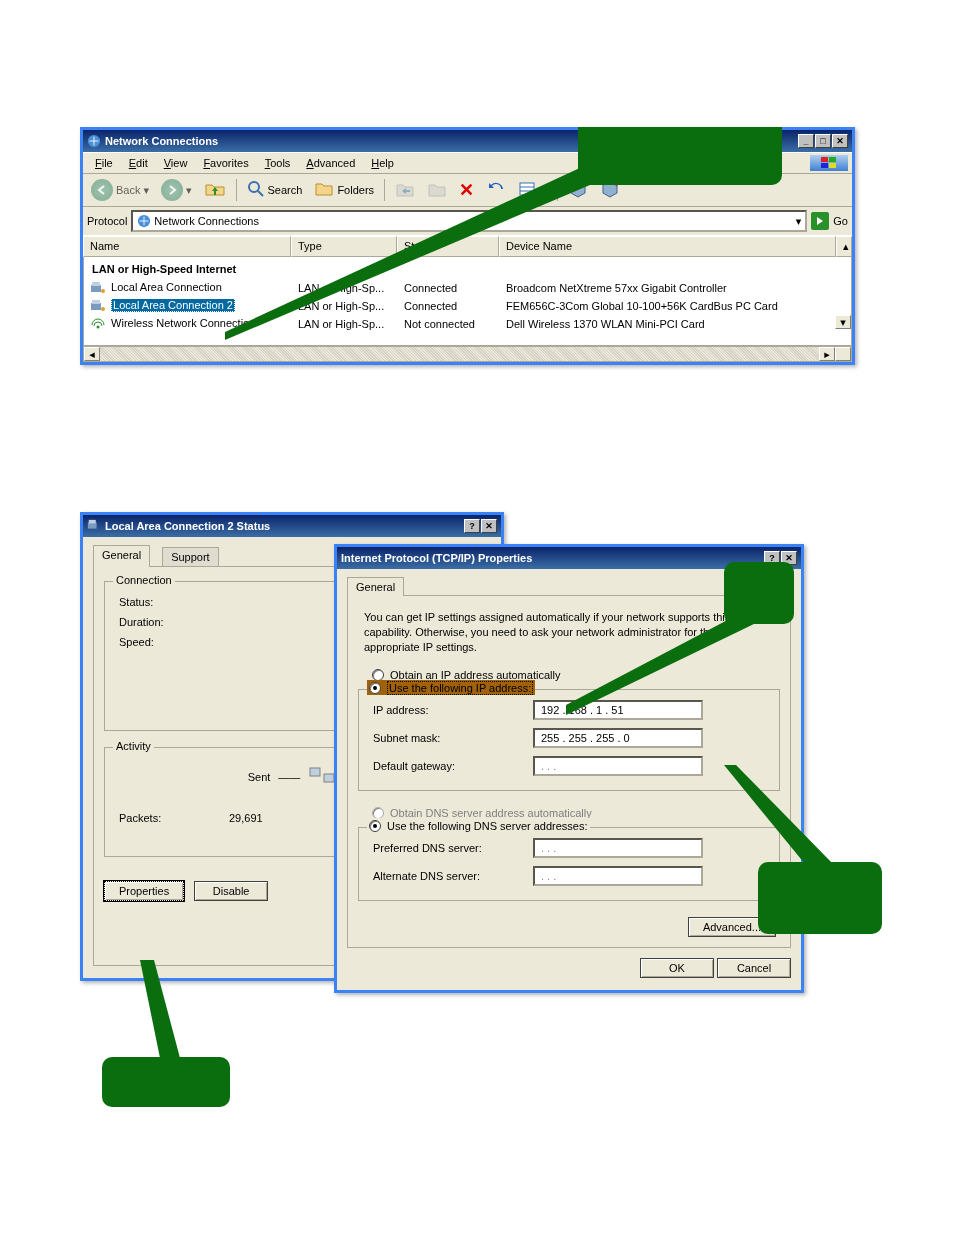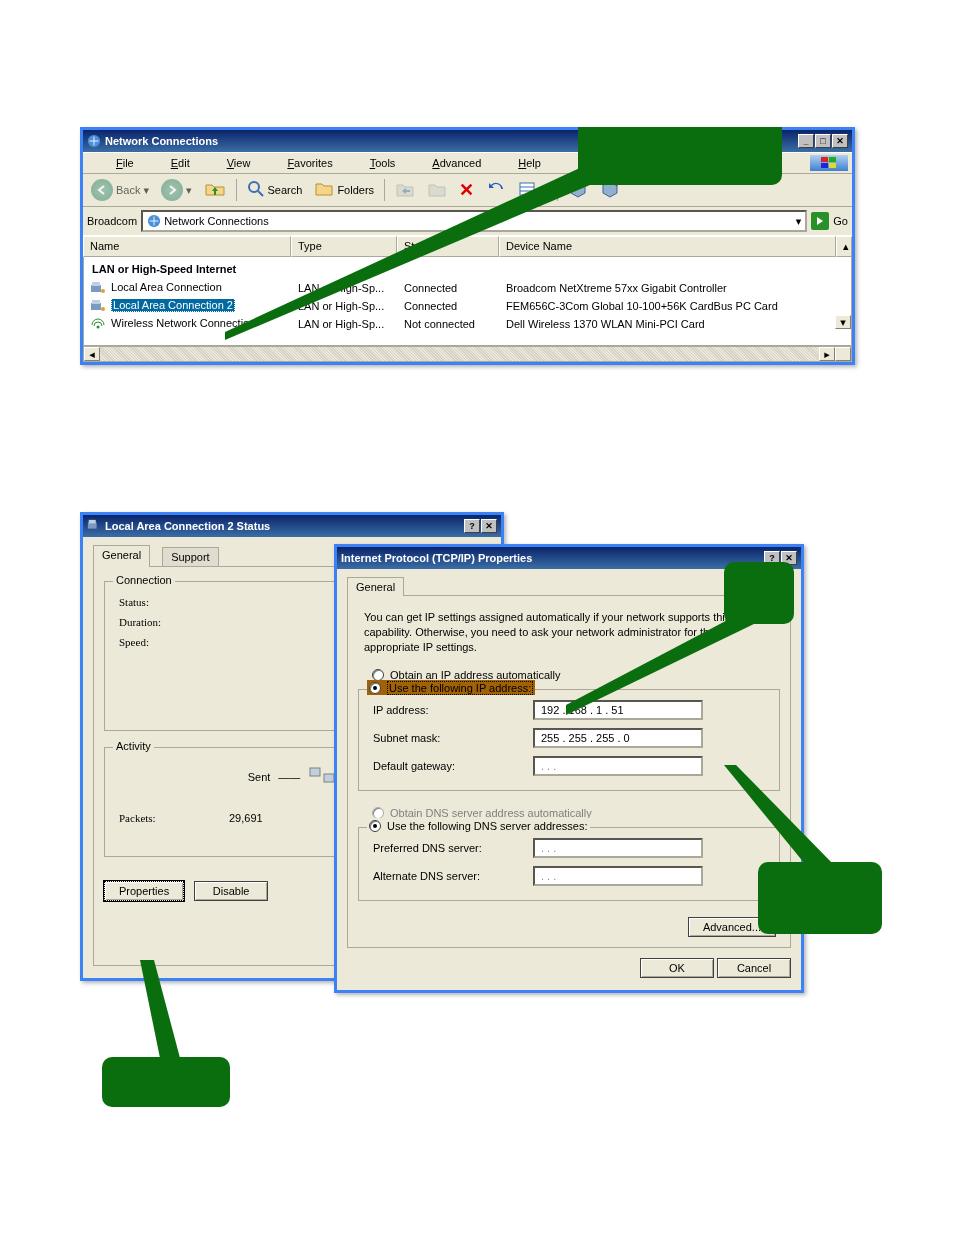--- a/index.html
+++ b/index.html
@@ -8,21 +8,21 @@
 
 .window { position: absolute; border: 3px solid #3b82f6; background: #ece9d8; box-shadow: 2px 2px 4px rgba(0,0,0,0.3); }
 .titlebar { background: linear-gradient(to bottom, #0a246a, #3b6ea5); color: #fff; font-weight: bold; padding: 3px 4px; display: flex; align-items: center; height: 22px; }
 .titlebar-icon { width: 14px; height: 14px; margin-right: 4px; display: inline-block; }
 .titlebar-text { flex: 1; }
 .titlebar-buttons { display: flex; gap: 1px; }
 .titlebar-btn { width: 16px; height: 14px; background: #c0c0c0; border: 1px solid #fff; border-right-color: #404040; border-bottom-color: #404040; display: flex; align-items: center; justify-content: center; font-size: 9px; color: #000; cursor: pointer; }
 
 
 .menubar { background: #ece9d8; display: flex; padding: 2px 4px; border-top: 1px solid #fff; }
-.menu-item { padding: 2px 8px; cursor: pointer; margin-left: 21px; }
+.menu-item { padding: 2px 8px; cursor: pointer; }
 .menu-item:first-letter { text-decoration: underline; }
 .menu-logo { width: 38px; background: linear-gradient(to bottom,#b0d0f0,#4080d0); margin-left: auto; display:flex; align-items:center; justify-content:center; }
 
 
 .toolbar { background: #ece9d8; padding: 3px 4px; display: flex; align-items: center; gap: 4px; border-top: 1px solid #aca899; }
 .tb-btn { display: inline-flex; align-items: center; gap: 3px; padding: 2px 4px; border-radius: 3px; cursor: pointer; }
 .tb-icon { width: 22px; height: 22px; display: inline-flex; align-items: center; justify-content: center; border-radius: 50%; }
 .tb-sep { width: 1px; height: 22px; background: #aca899; margin: 0 2px; }
 
 .addressbar { background: #ece9d8; padding: 3px 4px; display: flex; align-items: center; border-top: 1px solid #aca899; gap: 4px; }
@@ -46,21 +46,21 @@
 
 .dlg-body { padding: 8px 10px 12px 10px; background:#ece9d8; }
 .tabstrip { display: flex; margin-bottom: -1px; gap: 12px; }
 .tab { padding: 3px 8px; border: 1px solid #aca899; background: #ece9d8; border-bottom: none; position: relative; z-index: 2; }
 .tab.inactive { background:#e0ddd0; border-bottom:1px solid #aca899; z-index:0; margin-top:2px; }
 .tab-panel { border: 1px solid #aca899; border-top:1px solid #aca899; background:#ece9d8; padding: 14px 10px 10px 10px; position:relative; }
 
 .groupbox { border: 1px solid #aca899; padding: 10px 14px; margin-bottom: 16px; position:relative; }
 .groupbox-title { position: absolute; top: -8px; left: 8px; background: #ece9d8; padding: 0 3px; }
 .field-row { display: flex; padding: 4px 0; align-items: center; }
-.field-label { width: 110px; font-family: Liberation Serif, serif; }
+.field-label { width: 110px; }
 .field-value { }
 
 .btn { padding: 3px 14px; border: 1px solid #404040; background: #ece9d8; box-shadow: inset 1px 1px #fff, inset -1px -1px #aca899; cursor: pointer; min-width: 74px; }
 .btn.default { border: 2px solid #000; }
 
 .radio { display: inline-flex; align-items: center; gap: 6px; }
 .radio-circle { width: 12px; height: 12px; border-radius: 50%; border: 1px solid #404040; background:#fff; box-shadow: inset 1px 1px #808080; display:flex; align-items:center; justify-content:center; }
 .radio-circle.checked::after { content:''; width:4px; height:4px; background:#000; border-radius:50%; }
 .radio.disabled { color:#808080; }
 .radio.disabled .radio-circle { border-color:#aaa; }
@@ -177,21 +177,21 @@
       </span>
     <span class="tb-btn">
         <span><svg width="20" height="20">
             <path d="M10 2l7 4v8l-7 4-7-4V6z" fill="#90b0d0" stroke="#406090"></path>
             <text x="14" y="8" fill="#d00" font-size="10">✕</text>
           </svg></span>
       </span>
   </div>
 
   <div class="addressbar">
-    <span>Broadcom</span>
+    <span>Protocol</span>
     <div class="addressbar-input">
       <svg viewBox="0 0 16 16">
           <circle cx="8" cy="8" r="7" fill="#4a90d9"></circle>
           <path d="M3 8h10M8 3v10" stroke="#fff"></path>
         </svg>
       <span>Network Connections</span>
       <span style="margin-left:auto">▾</span>
     </div>
     <div class="go-btn">
       <svg width="12" height="12" viewBox="0 0 12 12">

